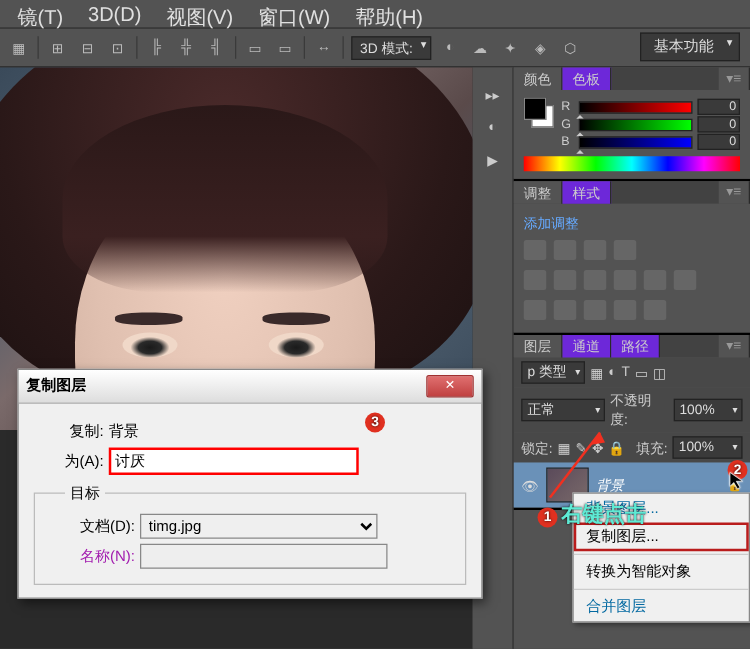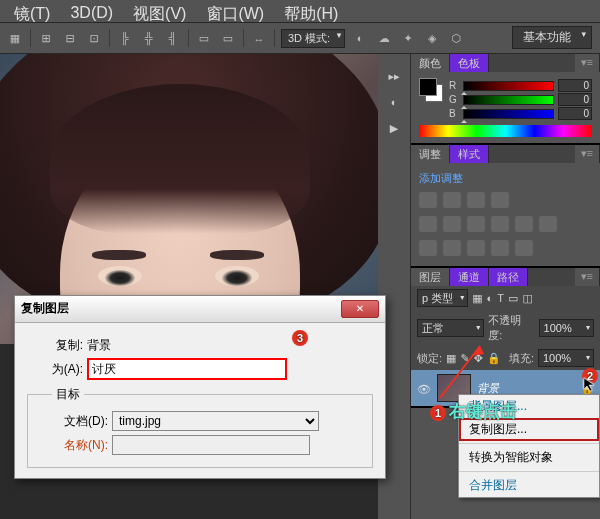--- a/index.html
+++ b/index.html
@@ -275,24 +275,24 @@
         <span class="fval">背景</span>
       </div>
       <div class="frow">
         <span class="flbl">为(A):</span>
         <input type="text" class="hl" style="width: 190px;" value="讨厌">
       </div>
       <fieldset>
         <legend>目标</legend>
         <div class="frow">
           <span class="flbl">文档(D):</span>
-          <select style="width:207px"><option>timg.jpg</option></select>
+          <select style="width:190px"><option>timg.jpg</option></select>
         </div>
         <div class="frow">
-          <span class="flbl" style="color:#c2410c">名称(N):</span>
+          <span class="flbl" style="color:#a21caf">名称(N):</span>
           <input type="text" disabled="" style="width: 190px; background: rgb(238, 238, 238);">
         </div>
       </fieldset>
     </div>
   </div>
 </div>
 
 <div class="anno" style="left:430px;top:400px">
   <span class="badge">1</span>
   <span style="color:#5eead4;font-size:17px">右键点击</span>

